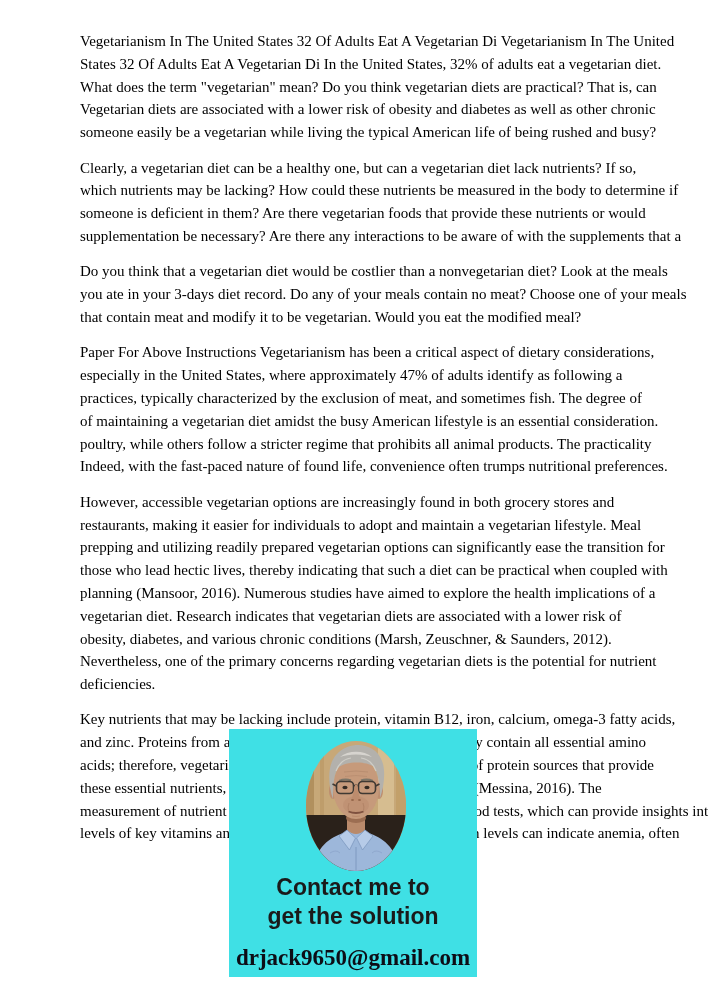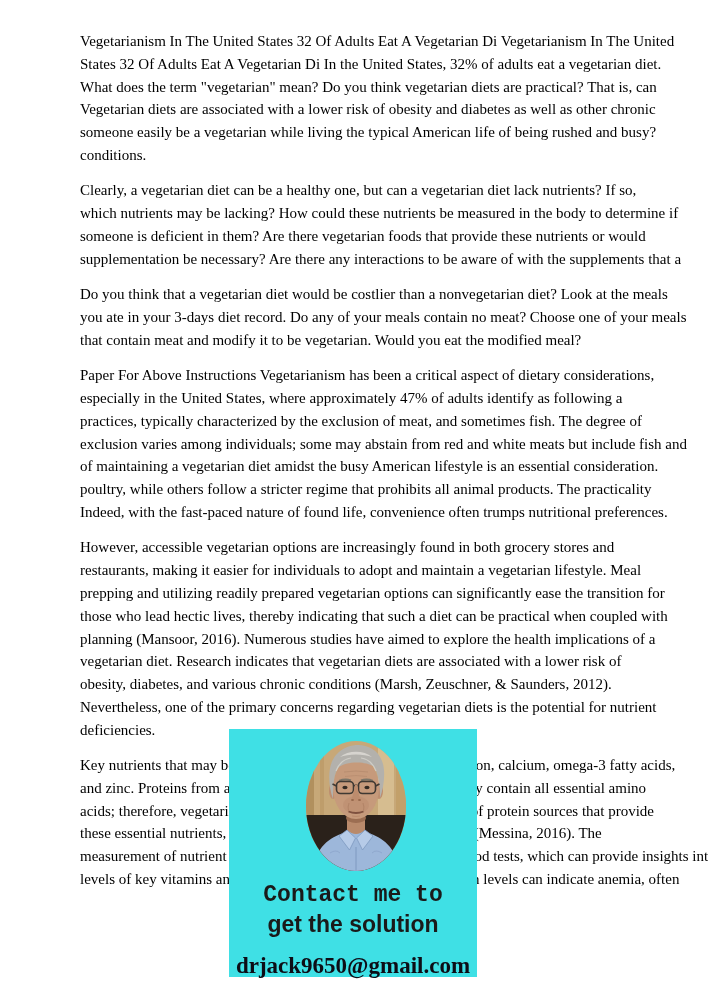--- a/index.html
+++ b/index.html
@@ -43,21 +43,21 @@
   }
   .photo svg{display:block;width:100%;height:100%;}
   .headline{
     font-family:"Liberation Sans", sans-serif;
     font-weight:bold;
     font-size:23px;
     line-height:29px;
     color:#1a1a1a;
     text-align:center;
   }
-  .headline.first{margin-top:10px;font-family:Liberation Mono, monospace;}
+  .headline.first{margin-top:2px;}
   .email{
     font-family:"Liberation Serif", serif;
     font-weight:bold;
     font-size:23px;
     line-height:29px;
     color:#0d0d16;
     text-align:center;
     margin-top:12px;
   }
 </style>
@@ -66,38 +66,36 @@
 
 <div class="page">
 
   <div class="doc">
       <div class="para">
         <div class="line">Vegetarianism In The United States 32 Of Adults Eat A Vegetarian Di Vegetarianism In The United</div>
         <div class="line">States 32 Of Adults Eat A Vegetarian Di In the United States, 32% of adults eat a vegetarian diet.</div>
         <div class="line">What does the term "vegetarian" mean? Do you think vegetarian diets are practical? That is, can</div>
         <div class="line">Vegetarian diets are associated with a lower risk of obesity and diabetes as well as other chronic</div>
         <div class="line">someone easily be a vegetarian while living the typical American life of being rushed and busy?</div>
-        <div class="line">conditions.</div>
       </div>
       <div class="para">
         <div class="line">Clearly, a vegetarian diet can be a healthy one, but can a vegetarian diet lack nutrients? If so,</div>
         <div class="line">which nutrients may be lacking? How could these nutrients be measured in the body to determine if</div>
         <div class="line">someone is deficient in them? Are there vegetarian foods that provide these nutrients or would</div>
         <div class="line">supplementation be necessary? Are there any interactions to be aware of with the supplements that a</div>
       </div>
       <div class="para">
         <div class="line">Do you think that a vegetarian diet would be costlier than a nonvegetarian diet? Look at the meals</div>
         <div class="line">you ate in your 3-days diet record. Do any of your meals contain no meat? Choose one of your meals</div>
         <div class="line">that contain meat and modify it to be vegetarian. Would you eat the modified meal?</div>
       </div>
       <div class="para">
         <div class="line">Paper For Above Instructions Vegetarianism has been a critical aspect of dietary considerations,</div>
         <div class="line">especially in the United States, where approximately 47% of adults identify as following a</div>
         <div class="line">practices, typically characterized by the exclusion of meat, and sometimes fish. The degree of</div>
-        <div class="line">exclusion varies among individuals; some may abstain from red and white meats but include fish and</div>
         <div class="line">of maintaining a vegetarian diet amidst the busy American lifestyle is an essential consideration.</div>
         <div class="line">poultry, while others follow a stricter regime that prohibits all animal products. The practicality</div>
         <div class="line">Indeed, with the fast-paced nature of found life, convenience often trumps nutritional preferences.</div>
       </div>
       <div class="para">
         <div class="line">However, accessible vegetarian options are increasingly found in both grocery stores and</div>
         <div class="line">restaurants, making it easier for individuals to adopt and maintain a vegetarian lifestyle. Meal</div>
         <div class="line">prepping and utilizing readily prepared vegetarian options can significantly ease the transition for</div>
         <div class="line">those who lead hectic lives, thereby indicating that such a diet can be practical when coupled with</div>
         <div class="line">planning (Mansoor, 2016). Numerous studies have aimed to explore the health implications of a</div>

